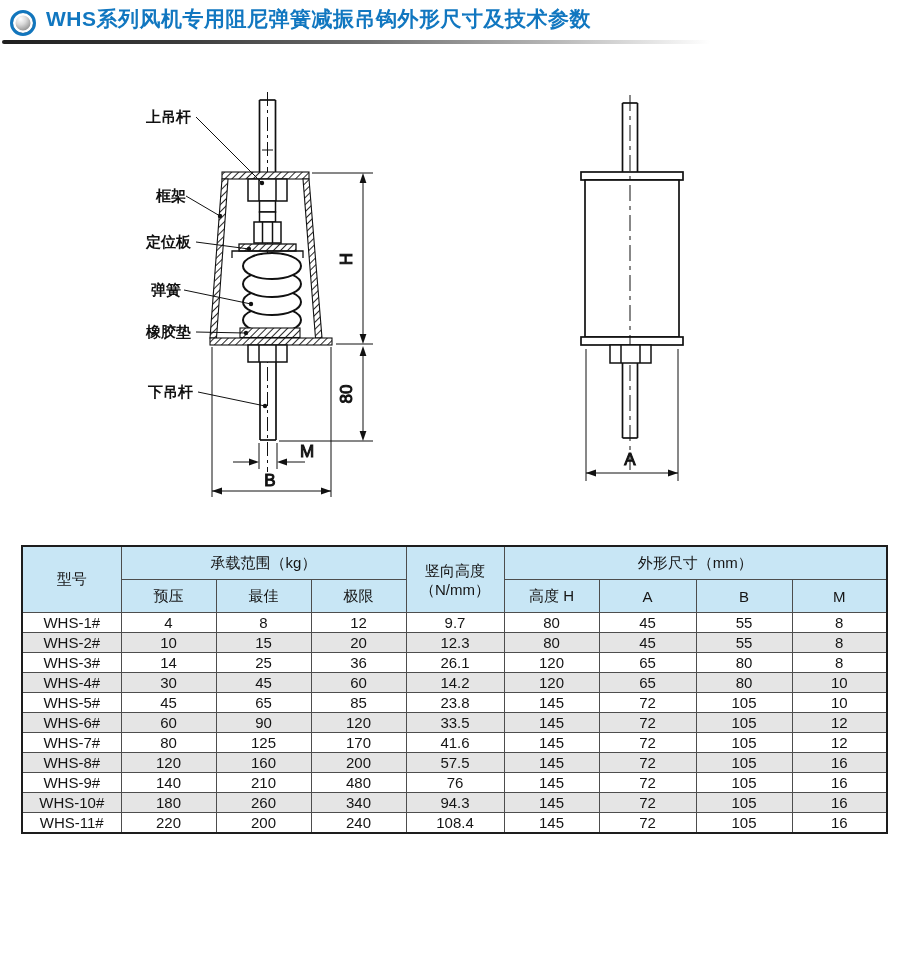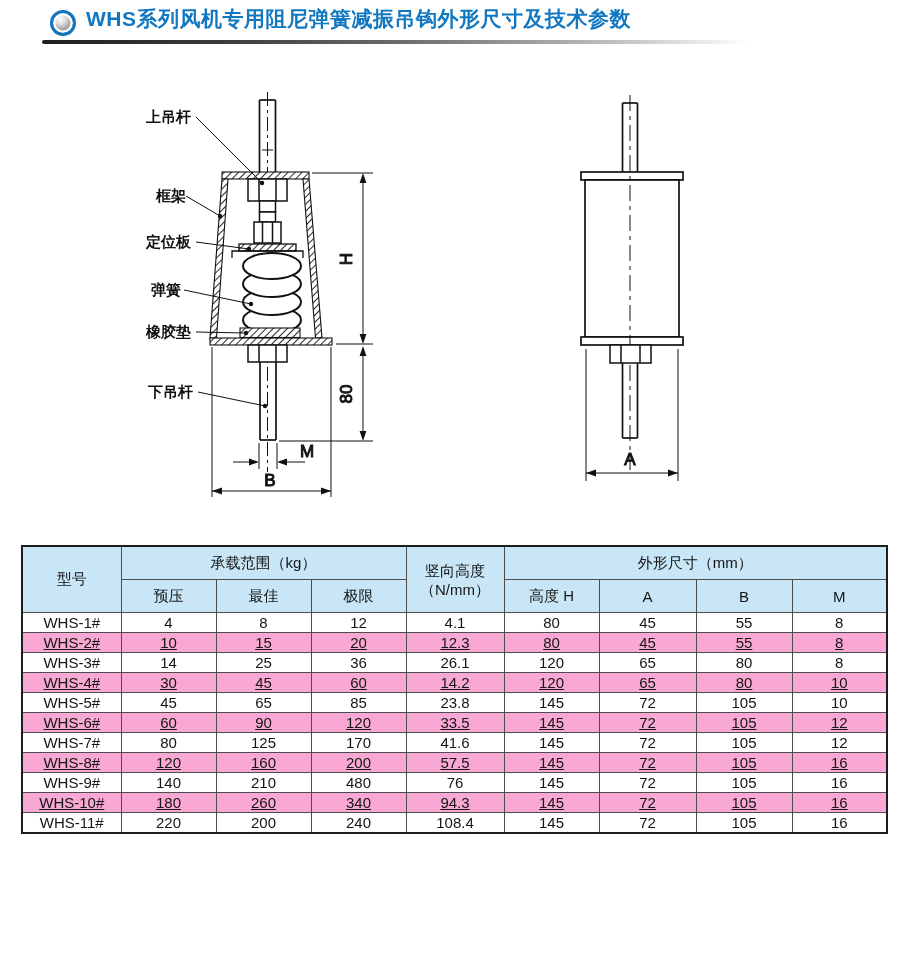--- a/index.html
+++ b/index.html
@@ -5,21 +5,21 @@
   html,body{margin:0;padding:0;}
   body{
     width:910px;height:978px;
     background:#ffffff;
     position:relative;
     overflow:hidden;
     font-family:"Liberation Sans", sans-serif;
     -webkit-font-smoothing:antialiased;
   }
   
-  .hdr{position:absolute;left:0;top:0;width:792px;height:56px;margin-left:40px;}
+  .hdr{position:absolute;left:0;top:0;width:792px;height:56px;}
   .bullet{
     position:absolute;left:10px;top:10px;width:20px;height:20px;
     border:3px solid #1276bd;border-radius:50%;
     background:radial-gradient(circle at 38% 30%, #ffffff 0%, #d9d9d9 30%, #8a8a8a 70%, #4f4f4f 100%);
     box-shadow:inset 0 0 0 2.5px #ffffff;
   }
   .page-title{
     position:absolute;left:46px;top:5px;
     font-size:21px;font-weight:bold;color:#1177c0;
     letter-spacing:0.5px;white-space:nowrap;
@@ -44,21 +44,21 @@
     border:1px solid #4d4d4d;
     text-align:center;vertical-align:middle;
     padding:0;font-weight:400;
     overflow:hidden;white-space:nowrap;
   }
   table.spec{border:2px solid #1d1d1d;}
   table.spec thead th{background:#c8e6f5;margin-top:48px;}
   table.spec thead tr.h1 th{height:32px;}
   table.spec thead tr.h2 th{height:32px;text-align:center;}
   table.spec tbody tr{height:20px;background:#ffffff;}
-  table.spec tbody tr.alt{background:#f9a8d4;text-decoration:underline;}
+  table.spec tbody tr.alt{background:#e5e5e5;}
   .two-line div{line-height:19px;}
 </style>
 </head>
 <body>
 
 <div class="hdr">
   <div class="bullet"></div>
   <div class="page-title">WHS系列风机专用阻尼弹簧减振吊钩外形尺寸及技术参数</div>
   <div class="title-rule"></div>
 </div>
@@ -258,21 +258,21 @@
       <th>B</th>
       <th>M</th>
     </tr>
   </thead>
   <tbody>
       <tr>
         <td>WHS-1#</td>
         <td>4</td>
         <td>8</td>
         <td>12</td>
-        <td>4.1</td>
+        <td>9.7</td>
         <td>80</td>
         <td>45</td>
         <td>55</td>
         <td>8</td>
       </tr>
       <tr class="alt">
         <td>WHS-2#</td>
         <td>10</td>
         <td>15</td>
         <td>20</td>

